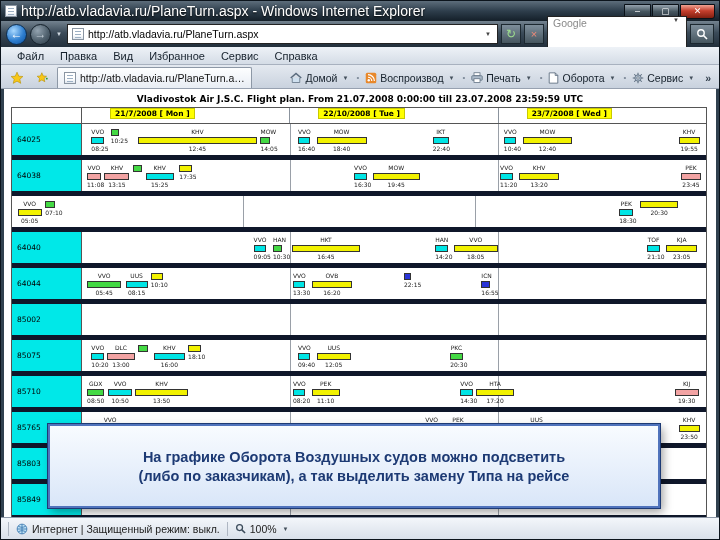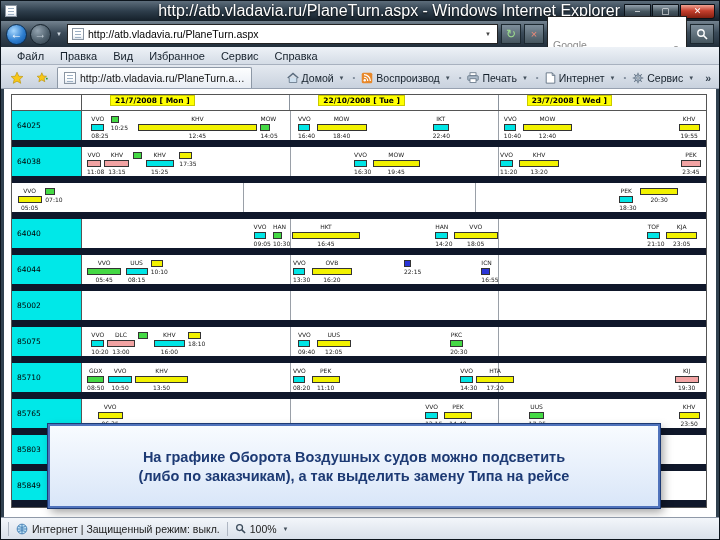--- a/index.html
+++ b/index.html
@@ -9,22 +9,22 @@
   .window { width:720px; height:540px; display:flex; flex-direction:column;
             border:1px solid #0c141c; background:#24323e; }
 
   
   .titlebar { height:20px; flex:0 0 20px; display:flex; align-items:center; gap:4px;
               padding:0 4px; background:linear-gradient(#5d6d7b,#2e3e4c 50%,#141f29); }
   .favicon { width:12px; height:12px; flex:0 0 12px; background:linear-gradient(#ffffff 60%,#dfe6ee);
              border:1px solid #8a95a2; position:relative; }
   .favicon::after { content:""; position:absolute; left:2px; top:2px; right:2px; height:1px;
                     background:#9db0c4; box-shadow:0 3px 0 #9db0c4, 0 6px 0 #9db0c4; }
-  .title-text { flex:1; color:#fff; font-size:16px; white-space:nowrap; overflow:hidden;
-                text-overflow:ellipsis; text-shadow:0 1px 2px #000;text-align:right; }
+  .title-text { flex:1; color:#fff; font-size:14px; white-space:nowrap; overflow:hidden;
+                text-overflow:ellipsis; text-shadow:0 1px 2px #000; }
   .win-btns { display:flex; gap:1px; }
   .win-btn { width:27px; height:15px; border:1px solid #0a1118; border-radius:0 0 3px 3px;
              background:linear-gradient(#95a2ae,#46565f 50%,#2a343f);
              color:#fff; font-size:9px; line-height:12px; text-align:center; }
   .win-btn.close { width:35px; background:linear-gradient(#efa293,#c43f2d 45%,#801f10); }
 
   
   .navbar { height:26px; flex:0 0 26px; display:flex; align-items:center; gap:3px; padding:0 5px;
             background:linear-gradient(#73828f,#3b4b59 45%,#222f3b); }
   .nav-circle { width:21px; height:21px; flex:0 0 21px; border-radius:50%; display:flex;
@@ -36,21 +36,21 @@
   .dd   { color:#cfd8e0; font-size:6px; padding:0 2px; }
   .addr { flex:1; height:20px; background:#fff; border:1px solid #222; display:flex;
           align-items:center; gap:4px; padding:0 4px; font-size:10.5px; }
   .addr-text { flex:1; white-space:nowrap; overflow:hidden; text-overflow:ellipsis; color:#000; }
   .addr-dd { font-size:6px; color:#444; padding:0 2px; }
   .mini-btn { width:20px; height:20px; flex:0 0 20px; border:1px solid #1c2830;
               background:linear-gradient(#7e8e9b,#46565f); display:flex; align-items:center;
               justify-content:center; font-size:12px; }
   .refresh { color:#9fe08f; } .stop { color:#f08a78; font-size:11px; }
   .search { width:140px; flex:0 0 140px; height:36px; background:#fff; border:1px solid #222;
-            display:flex; align-items:flex-end; padding:0 5px; font-size:10.5px; }
+            display:flex; align-items:flex-start; padding:0 5px; font-size:10.5px; }
   .search-text { flex:1; color:#8a8a8a; }
   .search-go { width:24px; flex:0 0 24px; height:20px; border:1px solid #1c2830;
                background:linear-gradient(#7e8e9b,#46565f); display:flex; align-items:center;
                justify-content:center; }
 
   
   .menubar { height:18px; flex:0 0 18px; display:flex; align-items:center; padding-left:8px;
              background:linear-gradient(#eef2f7,#d4dce6); border-bottom:1px solid #a8b1bf;
              font-size:11px; color:#15202b; }
   .menu-item { padding:0 8px; }
@@ -76,21 +76,21 @@
 
   .chart { position:absolute; inset:0; padding-top:5px; font-family:"DejaVu Sans", sans-serif; }
   .chart-title { text-align:center; font-size:9px; font-weight:bold; color:#000; margin-bottom:3px; }
   .gtable { margin:0 9px 0 7px; border:1px solid #555; background:#fff; }
   .g-head { display:flex; height:16px; border-bottom:1px solid #555; }
   .g-corner { width:70px; flex:0 0 70px; border-right:1px solid #555; }
   .g-day { flex:1; display:flex; align-items:flex-start; padding-left:28px; border-right:1px solid #8b939d; }
   .g-day:last-child { border-right:none; }
   .g-day span { background:#ffff00; border:1px solid #c9c900; font-size:7.5px; font-weight:bold;
                 padding:0 4px; white-space:nowrap; }
-  .g-row { display:flex; height:36px; border-bottom:7px solid #0f172a; }
+  .g-row { display:flex; height:36px; border-bottom:5px solid #0f172a; }
   .g-label { width:70px; flex:0 0 70px; border-right:1px solid #555; background:#00e8e8;
              display:flex; align-items:center; padding-left:5px; font-size:7.5px; color:#000; }
   .g-tl { flex:1; position:relative; }
   .g-tl::before, .g-tl::after { content:""; position:absolute; top:0; bottom:0; width:1px;
                                 background:#9aa0a8; }
   .g-tl::before { left:33.333%; } .g-tl::after { left:66.667%; }
   .g-seg { position:absolute; top:4px; text-align:center; z-index:2; }
   .g-top, .g-bot { font-size:6px; line-height:8px; white-space:nowrap; color:#1a1a1a; }
   .g-bar { height:7px; border:1px solid #333; margin:1px 0; min-width:4px; }
 
@@ -215,41 +215,42 @@
         <span class="dd">▼</span>
       </div>
         <span class="dotsep">•</span>
       <div class="cmd">
         <span>
           <svg width="11" height="12" viewBox="0 0 12 14">
               <path d="M1 1h7l3 3v9H1z" fill="#fff" stroke="#5a6b7d"></path>
               <path d="M8 1v3h3" fill="none" stroke="#5a6b7d"></path>
             </svg>
         </span>
-        <span>Интернет</span>
+        <span>Оборота</span>
         <span class="dd">▼</span>
       </div>
         <span class="dotsep">•</span>
       <div class="cmd">
         <span>
           <svg width="12" height="12" viewBox="0 0 16 16">
               <circle cx="8" cy="8" r="4.2" fill="#aebccb" stroke="#5a6b7d"></circle>
               <circle cx="8" cy="8" r="1.6" fill="#fff" stroke="#5a6b7d"></circle>
               <path d="M8 1v3M8 12v3M1 8h3M12 8h3M3 3l2 2M11 11l2 2M13 3l-2 2M5 11l-2 2" stroke="#5a6b7d" stroke-width="1.4"></path>
             </svg>
         </span>
         <span>Сервис</span>
         <span class="dd">▼</span>
       </div>
       <span class="chev">»</span>
     </div>
   </div>
 
   <div class="viewport">
     <div class="chart">
+      <div class="chart-title">Vladivostok Air J.S.C. Flight plan. From 21.07.2008 0:00:00 till 23.07.2008 23:59:59 UTC</div>
       <div class="gtable">
         <div class="g-head">
           <div class="g-corner"></div>
           <div class="g-day">
               <span>21/7/2008 [ Mon ]</span>
             </div>
           <div class="g-day">
               <span>22/10/2008 [ Tue ]</span>
             </div>
           <div class="g-day">

